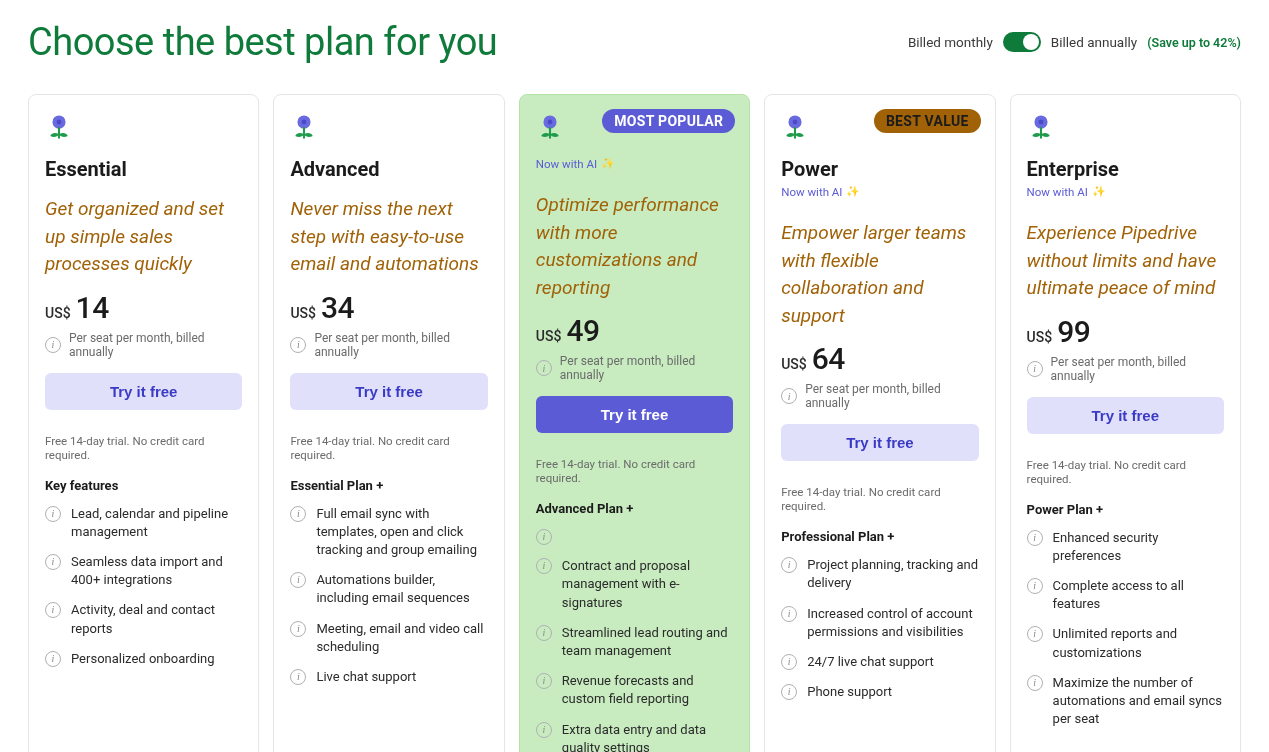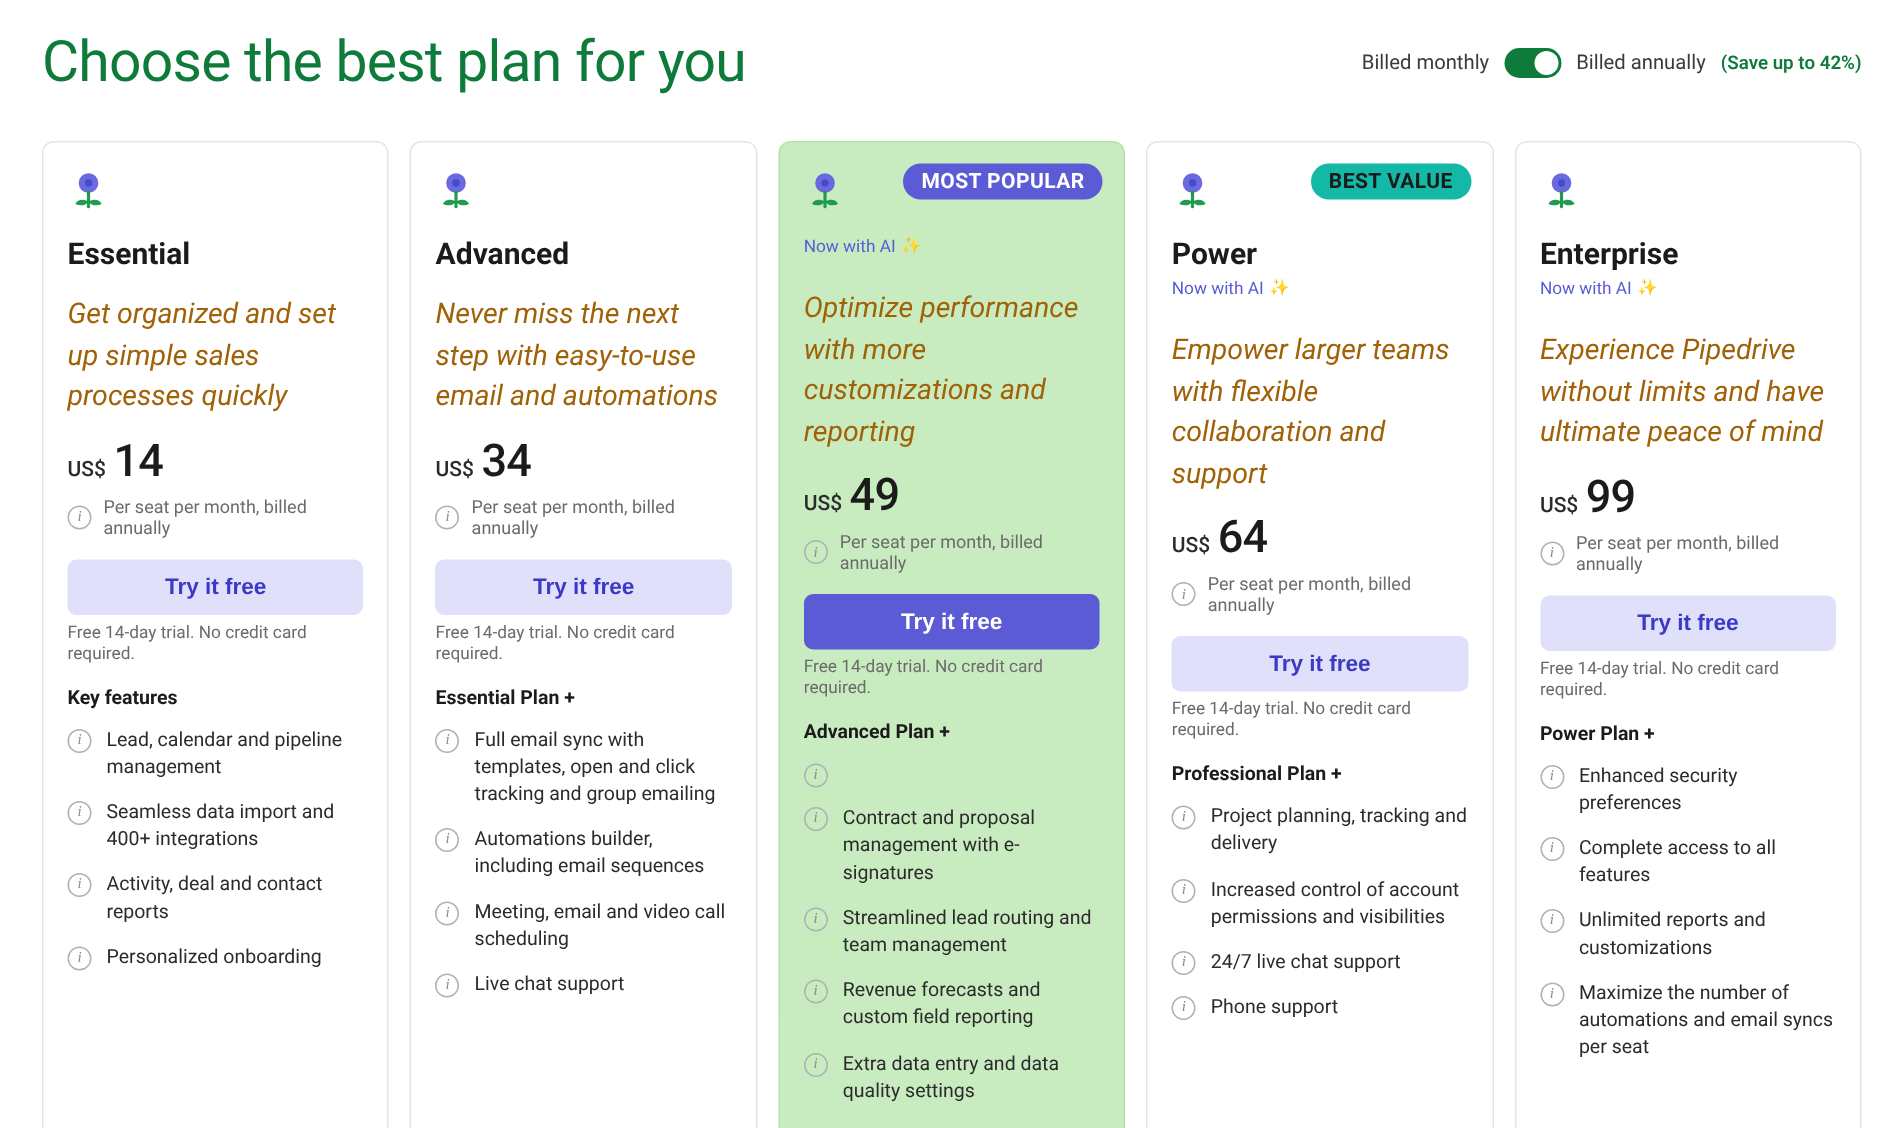--- a/index.html
+++ b/index.html
@@ -63,21 +63,21 @@
   .badge {
     position: absolute;
     top: 14px; right: 14px;
     font-size: 14px;
     font-weight: 700;
     padding: 4px 12px;
     border-radius: 999px;
     letter-spacing: 0.3px;
   }
   .badge.popular { background: #5b5bd6; color: #fff; }
-  .badge.best { background: #14b8a6; color: #1b1b1b; margin-left: 21px; }
+  .badge.best { background: #a16207; color: #1b1b1b; margin-left: 21px; }
   .flower { width: 28px; height: 32px; margin-bottom: 12px; }
   .plan-name {
     font-size: 20px;
     font-weight: 700;
     margin-bottom: 4px;
   }
   .ai-tag {
     display: inline-flex;
     align-items: flex-start;
     gap: 4px;
@@ -117,21 +117,21 @@
   }
   .cta {
     width: 100%;
     padding: 10px 16px;
     text-align: center;
     font-size: 15px;
     font-weight: 700;
     border: none;
     border-radius: 6px;
     cursor: pointer;
-    margin-bottom: 4px;
+    margin-bottom: 24px;
   }
   .cta.light { background: #e0e0fb; color: #3a3ac4; }
   .cta.solid { background: #5b5bd6; color: #fff; }
   .trial-note { font-size: 11.5px; color: #6b6b6b; margin-bottom: 16px; }
   .features-heading { font-size: 13px; font-weight: 700; margin-bottom: 12px; }
   .features { list-style: none; display: flex; flex-direction: column; gap: 12px; }
   .features li {
     display: flex; align-items: flex-start; gap: 10px;
     font-size: 13px; color: #2b2b2b; line-height: 1.4;
   }

